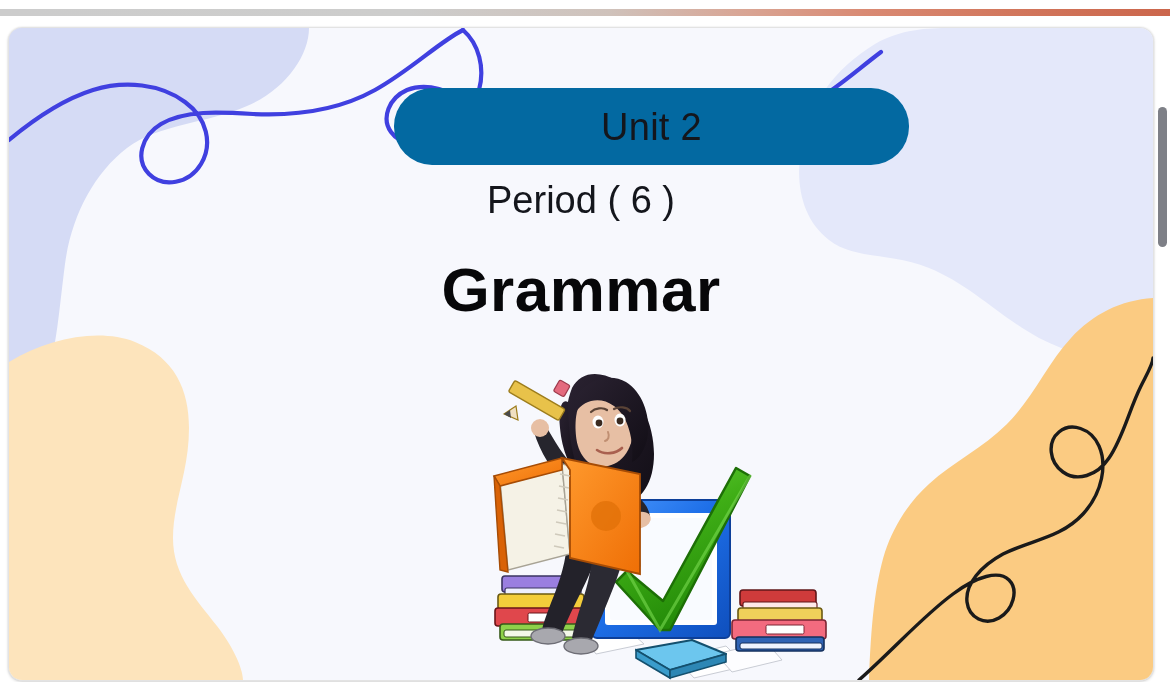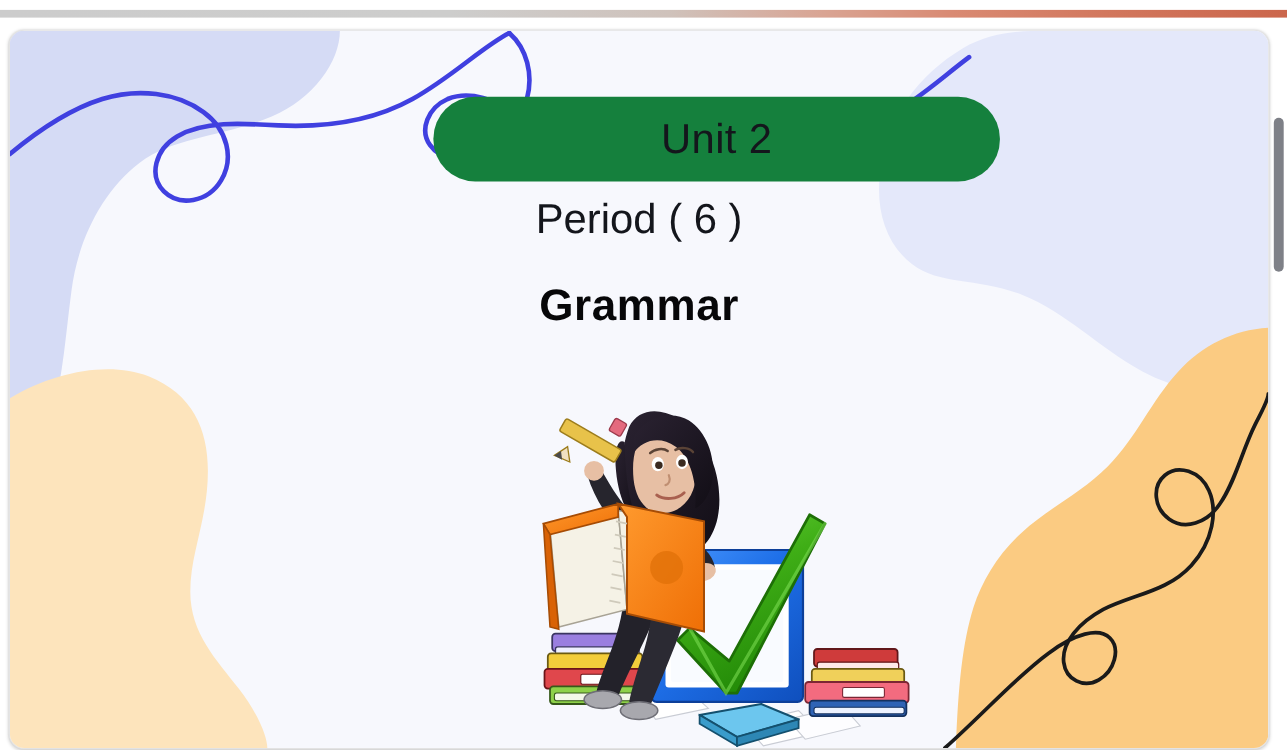--- a/index.html
+++ b/index.html
@@ -62,21 +62,21 @@
     pointer-events: none;
   }
 
   
   .unit-pill {
     position: absolute;
     left: 385px;
     top: 60px;
     width: 515px;
     height: 77px;
-    background: #15803d;
+    background: #0369a1;
     border-radius: 38px;
     display: flex;
     align-items: center;
     justify-content: center;
   }
   .unit-pill-label {
     font-size: 38px;
     color: #14161c;
     letter-spacing: 0.3px;
     font-weight: 400;
@@ -94,21 +94,21 @@
     font-weight: 400;
     line-height: 1.1;
   }
 
   .grammar-title {
     position: absolute;
     left: 0;
     top: 228px;
     width: 1144px;
     text-align: center;
-    font-size: 40px;
+    font-size: 62px;
     font-weight: 700;
     color: #070709;
     letter-spacing: 0.5px;
     line-height: 1.1;
     font-family: "Liberation Sans", sans-serif;
   }
 
   
   .illustration {
     position: absolute;

